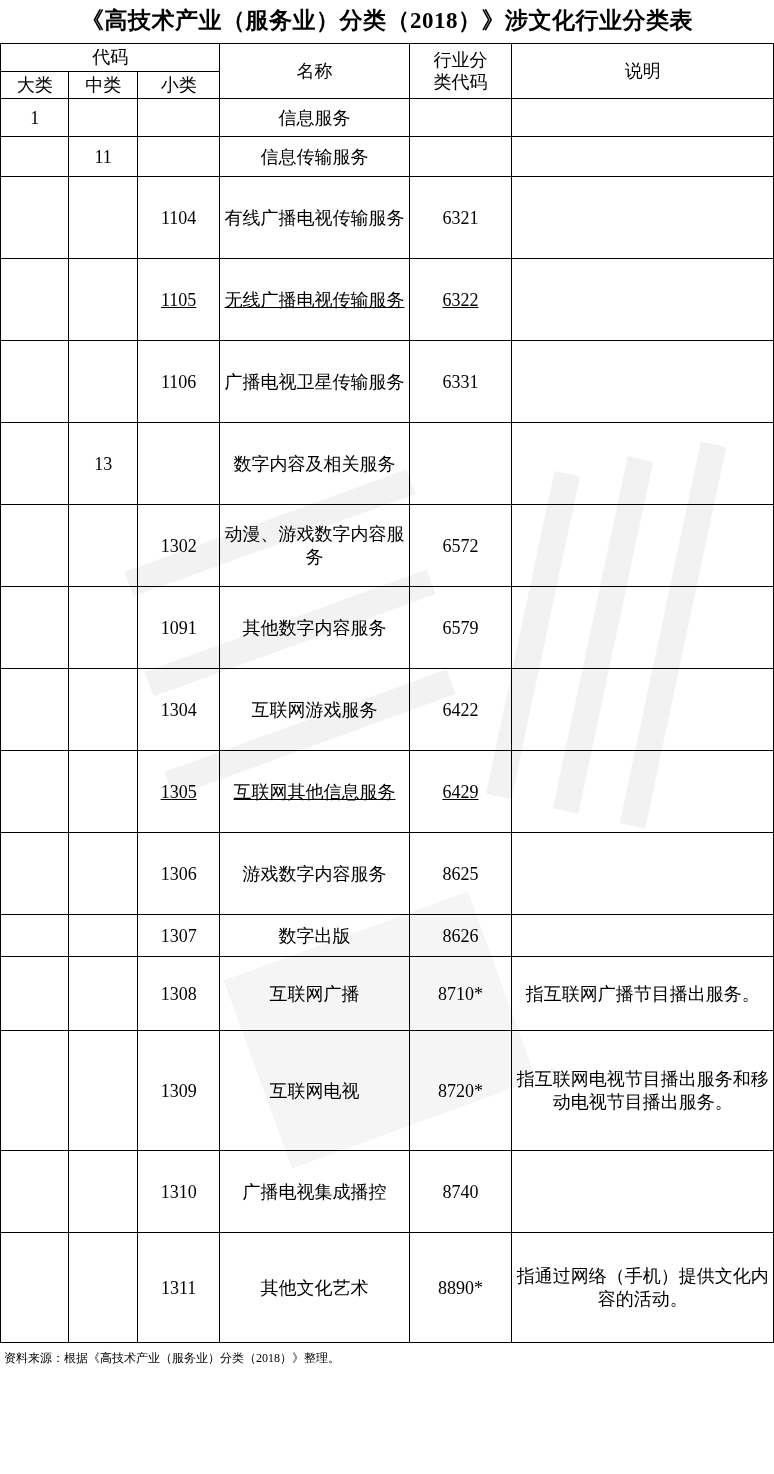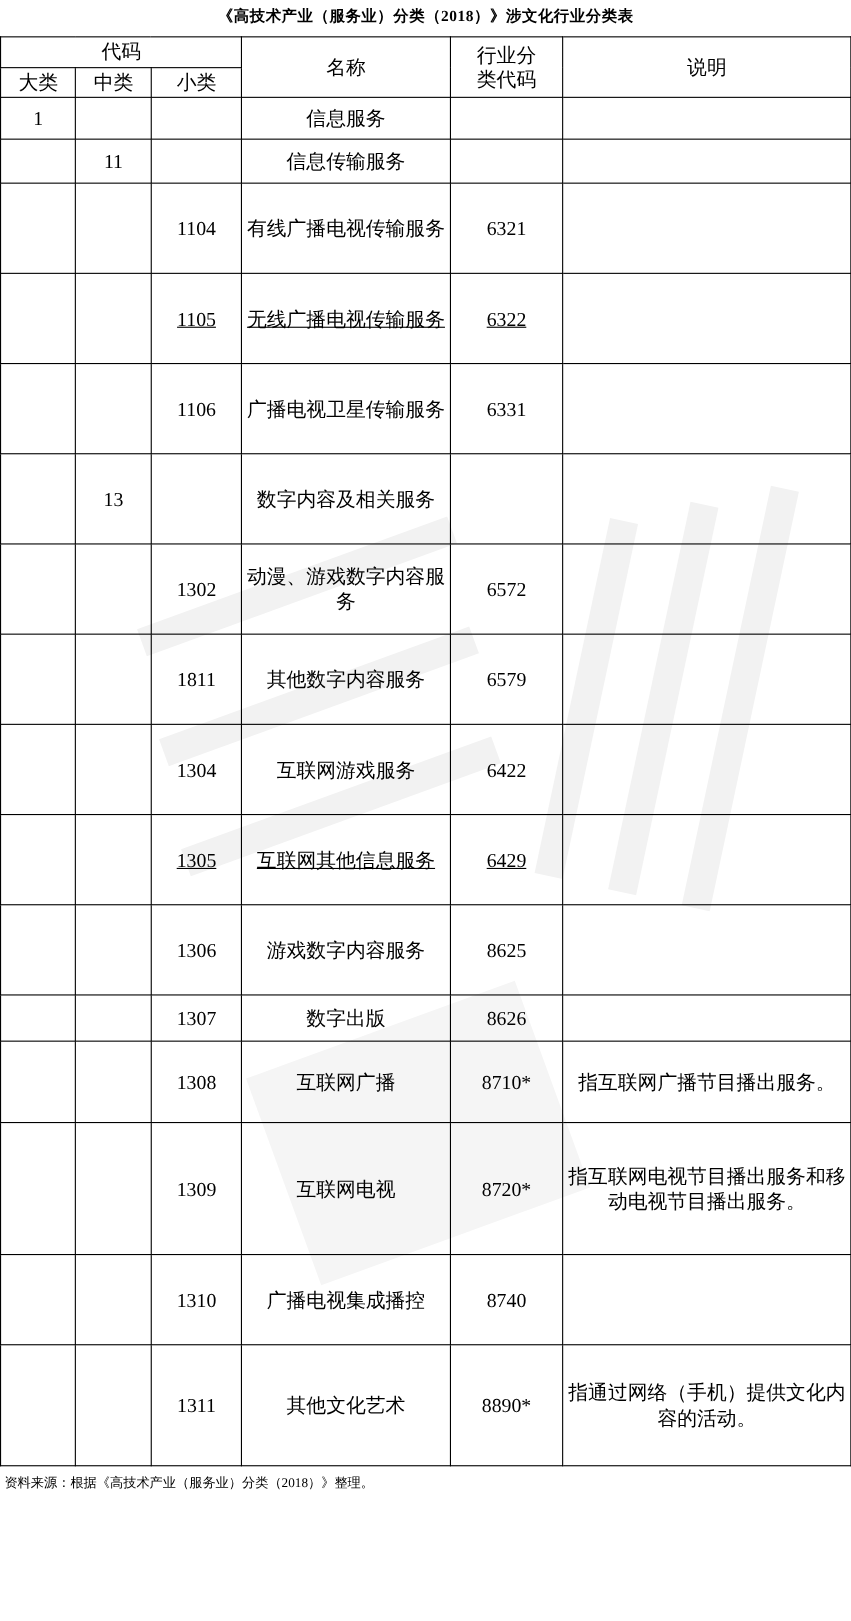--- a/index.html
+++ b/index.html
@@ -31,21 +31,21 @@
     z-index: 0;
   }
   .wm-shape {
     position: absolute;
     background: #f2f2f2;
   }
   .title {
     position: relative;
     z-index: 2;
     text-align: center;
-    font-size: 14px;
+    font-size: 23px;
     font-weight: bold;
     letter-spacing: 0.5px;
     padding: 8px 0 10px 0;
     line-height: 1.1;
   }
   table.main {
     position: relative;
     z-index: 2;
     border-collapse: collapse;
     width: 774px;
@@ -199,21 +199,21 @@
         <td></td>
         <td>1302</td>
         <td class="name-cell">动漫、游戏数字内容服务</td>
         <td>6572</td>
         <td class="note-cell"></td>
       </tr>
 
       <tr style="height:82px;">
         <td></td>
         <td></td>
-        <td>1811</td>
+        <td>1091</td>
         <td class="name-cell">其他数字内容服务</td>
         <td>6579</td>
         <td class="note-cell"></td>
       </tr>
 
       <tr style="height:82px;">
         <td></td>
         <td></td>
         <td>1304</td>
         <td class="name-cell">互联网游戏服务</td>

